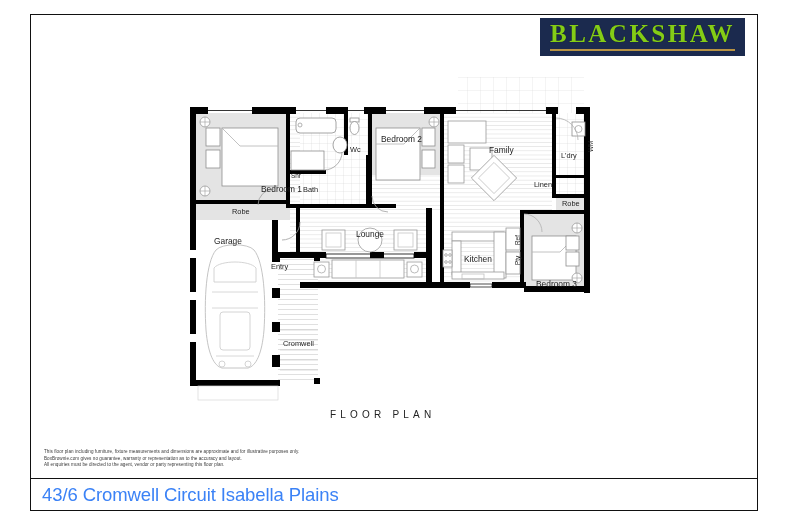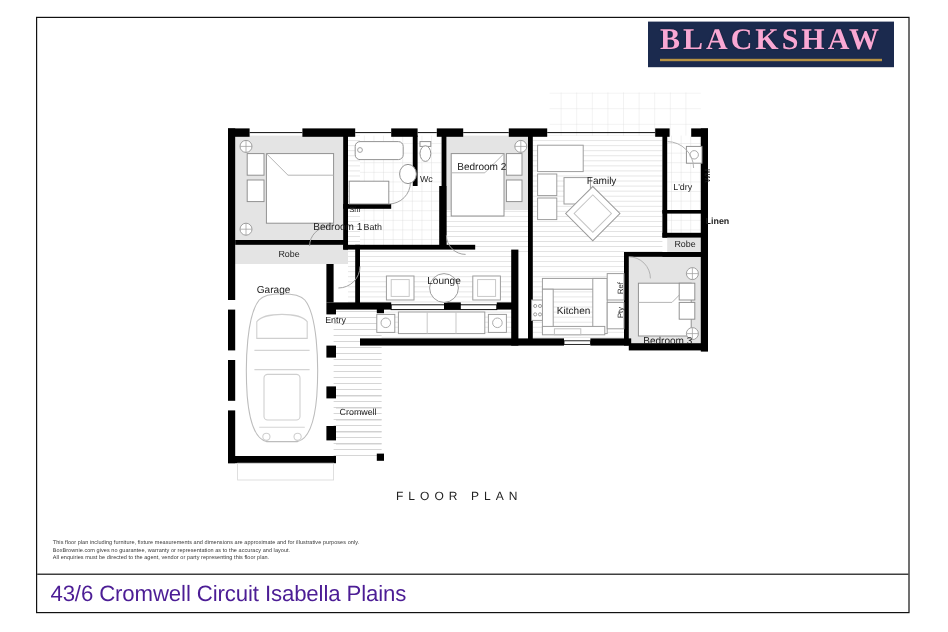--- a/index.html
+++ b/index.html
@@ -34,21 +34,21 @@
     top: 18px;
     width: 205px;
     height: 38px;
     background: #1b2a4e;
     box-sizing: border-box;
     padding-top: 3px;
     text-align: center;
     z-index: 40;
   }
   #brand-logo .brand-text {
-    color: #f9a8d4;
+    color: #84cc16;
     font-family: "Liberation Serif", serif;
     font-weight: bold;
     font-size: 25px;
     letter-spacing: 2.5px;
     line-height: 25px;
     display: block;
     text-shadow: 0 0 1px rgba(0,0,0,0.6);
   }
   #brand-logo .brand-rule {
     position: absolute;
@@ -88,21 +88,21 @@
     width: 726px;
     height: 32px;
     border-top: 1.6px solid #111;
     box-sizing: border-box;
   }
   #address-title {
     position: absolute;
     left: 11px;
     top: 5px;
     font-size: 18.5px;
-    color: #4c1d95;
+    color: #3b82f6;
     letter-spacing: -0.1px;
     white-space: nowrap;
   }
 
   #floorplan-caption {
     position: absolute;
     left: 330px;
     top: 409px;
     font-size: 10px;
     color: #222;
@@ -390,21 +390,21 @@
 <div id="room-labels">
   <span class="rlabel sz-lg" style="left:221px; top:185px;padding-left:40px;">Bedroom 1</span>
   <span class="rlabel sz-md" style="left:232px; top:208px;">Robe</span>
   <span class="rlabel sz-md" style="left:303px; top:144px;margin-top:42px;">Bath</span>
   <span class="rlabel sz-sm" style="left:291px; top:173px;">Shr</span>
   <span class="rlabel sz-md" style="left:350px; top:146px;">Wc</span>
   <span class="rlabel sz-lg" style="left:381px; top:122px;margin-top:13px;">Bedroom 2</span>
   <span class="rlabel sz-lg" style="left:489px; top:146px;">Family</span>
   <span class="rlabel sz-md" style="left:561px; top:152px;">L'dry</span>
   <span class="rlabel sz-sm vert" style="left:588px; top:152px;">WM</span>
-  <span class="rlabel sz-md" style="left:588px; top:181px;font-weight:bold;">Linen</span>
+  <span class="rlabel sz-md" style="left:534px; top:181px;">Linen</span>
   <span class="rlabel sz-md" style="left:562px; top:200px;">Robe</span>
   <span class="rlabel sz-lg" style="left:536px; top:280px;">Bedroom 3</span>
   <span class="rlabel sz-lg" style="left:464px; top:255px;">Kitchen</span>
   <span class="rlabel sz-sm vert" style="left:515px; top:245px;">Ref</span>
   <span class="rlabel sz-sm vert" style="left:515px; top:265px;">Pty</span>
   <span class="rlabel sz-lg" style="left:356px; top:230px;">Lounge</span>
   <span class="rlabel sz-md" style="left:271px; top:263px;">Entry</span>
   <span class="rlabel sz-lg" style="left:214px; top:237px;">Garage</span>
   <span class="rlabel sz-md" style="left:283px; top:340px;">Cromwell</span>
 </div>

